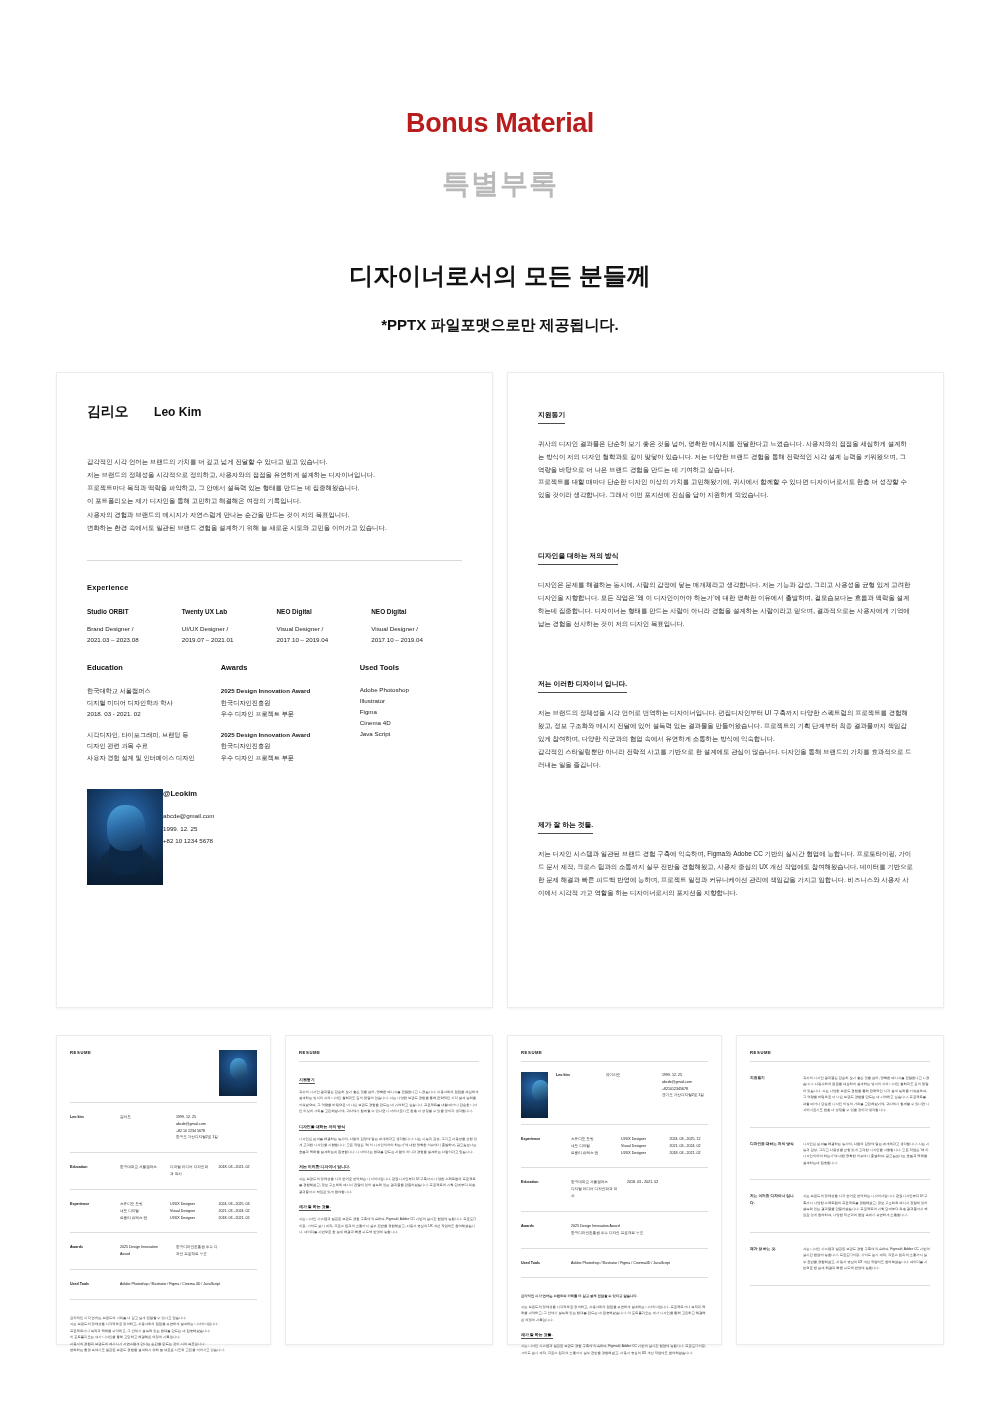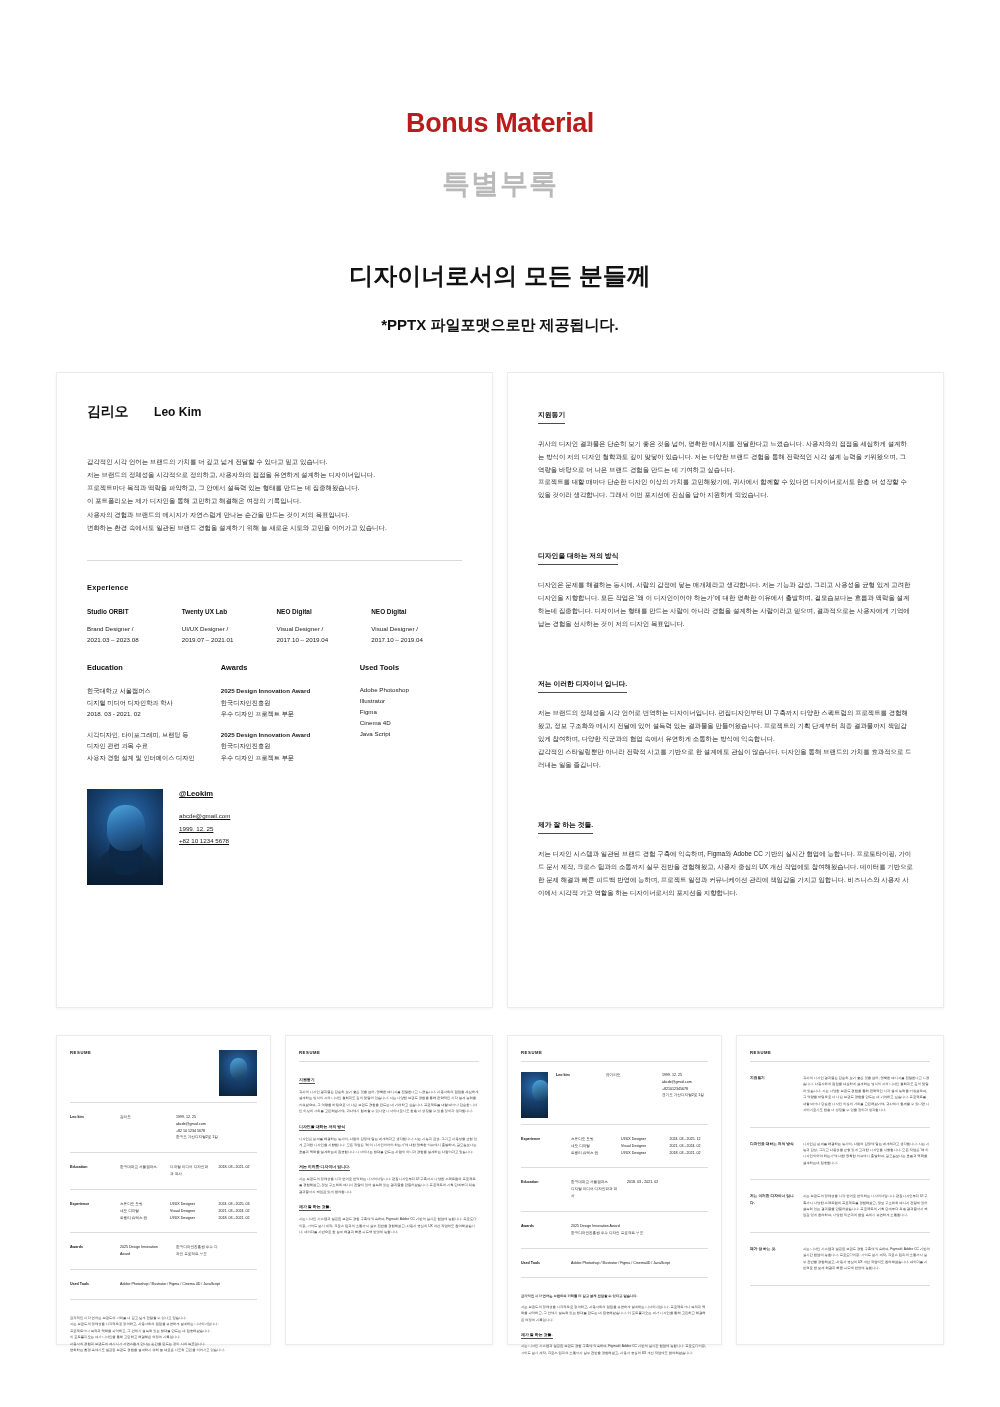--- a/index.html
+++ b/index.html
@@ -87,21 +87,21 @@
   .edu-grid {
     margin-top: 18px;
     display: grid;
     grid-template-columns: 1.25fr 1.3fr 1fr;
     gap: 6px;
   }
   .col-h { font-size: 7.4px; font-weight: bold; }
   .col-blk { margin-top: 13px; font-size: 6.2px; line-height: 1.85; color: #1c1c1c; }
   .col-blk.tight { line-height: 1.75; }
 
-  .profile-row { margin-top: 26px; display: flex; gap: 16px; align-items: flex-start; text-decoration: underline; }
+  .profile-row { margin-top: 26px; display: flex; gap: 0; align-items: flex-start; }
   .photo {
     width: 76px; height: 96px;
     background:
       radial-gradient(circle at 52% 30%, #2b6fb5 0%, #17406e 42%, #0d2745 70%, #081a2e 100%);
     position: relative;
     overflow: hidden;
   }
   .photo::after {
     content: "";
     position: absolute;

